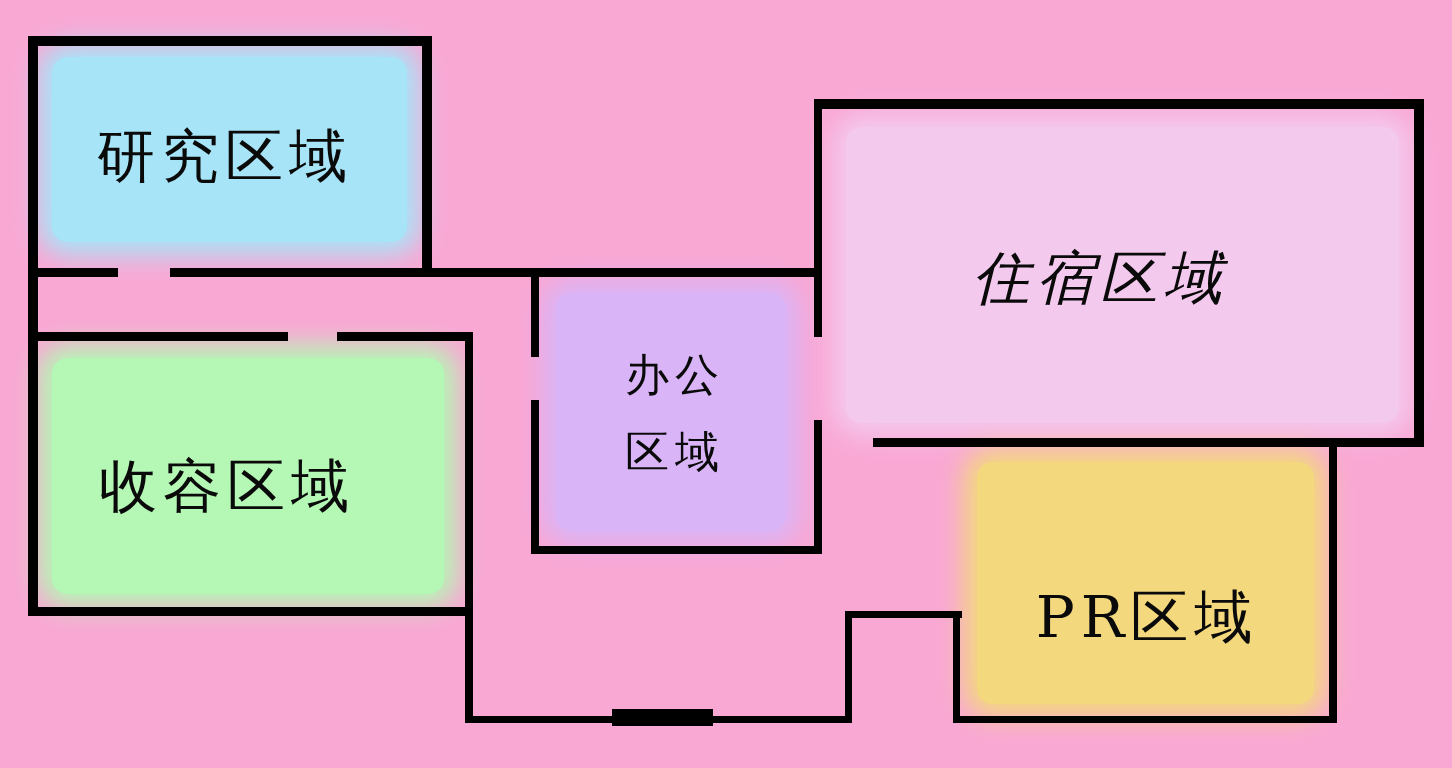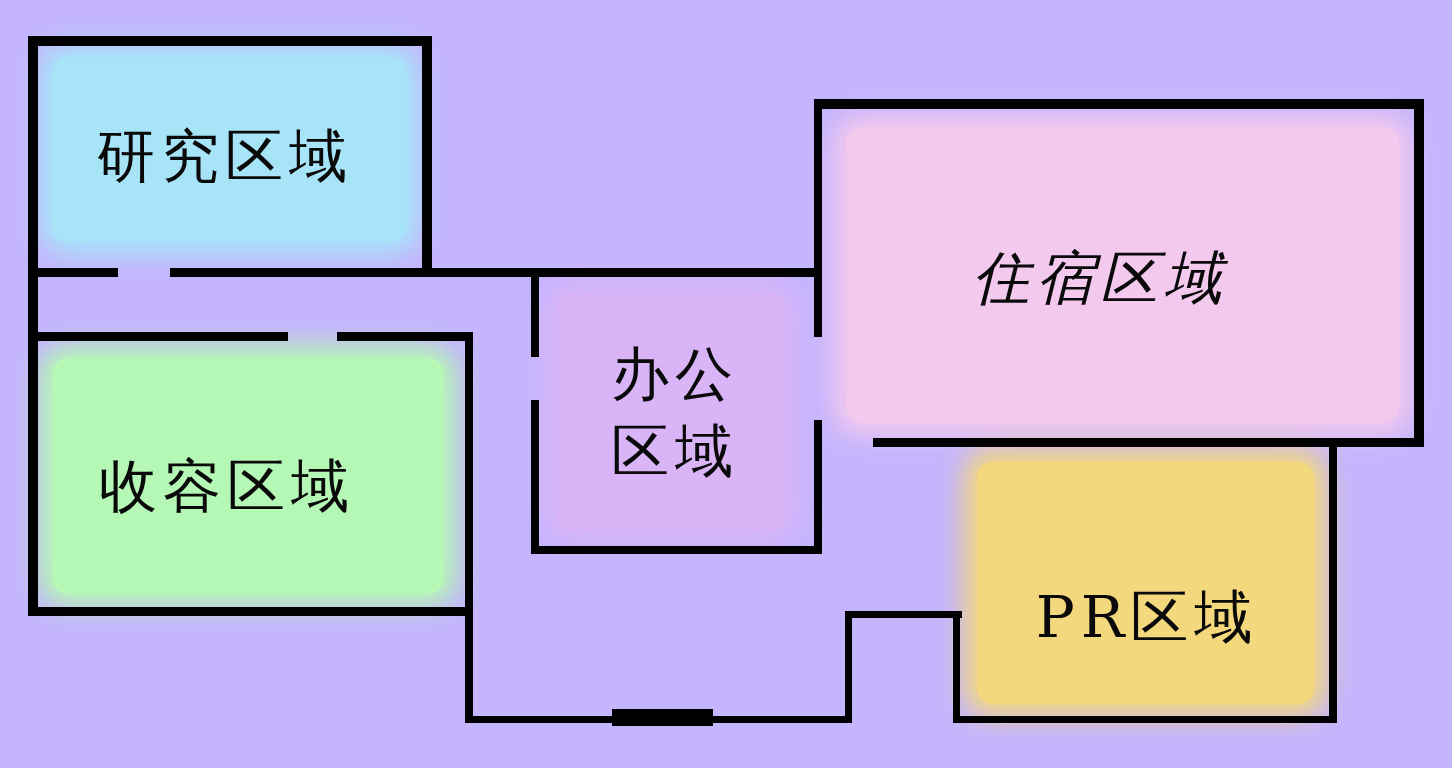--- a/index.html
+++ b/index.html
@@ -4,21 +4,21 @@
 <style>
   html, body {
     margin: 0;
     padding: 0;
     background: #ffffff;
   }
   .plan {
     position: relative;
     width: 1452px;
     height: 768px;
-    background: #c4b5fd;
+    background: #f9a8d4;
     overflow: hidden;
     font-family: "DejaVu Serif", serif;
   }
   .wall {
     position: absolute;
     background: #000000;
   }
   .room-fill {
     position: absolute;
     border-radius: 16px;
@@ -26,21 +26,21 @@
   .room-label {
     position: absolute;
     color: #0a0a0a;
     text-align: center;
     font-size: 58px;
     letter-spacing: 6px;
     white-space: nowrap;
     font-family: "DejaVu Serif", serif;
   }
   .room-label.two-line {
-    font-size: 58px;
+    font-size: 44px;
     line-height: 77px;
     white-space: normal;
   }
 </style>
 </head>
 <body>
 
 <div class="plan">
 
   <div class="room-fill" style="left: 52px; top: 57px; width: 355px; height: 185px; background: rgb(168, 228, 248); box-shadow: rgb(168, 228, 248) 0px 0px 26px 13px;"></div>

